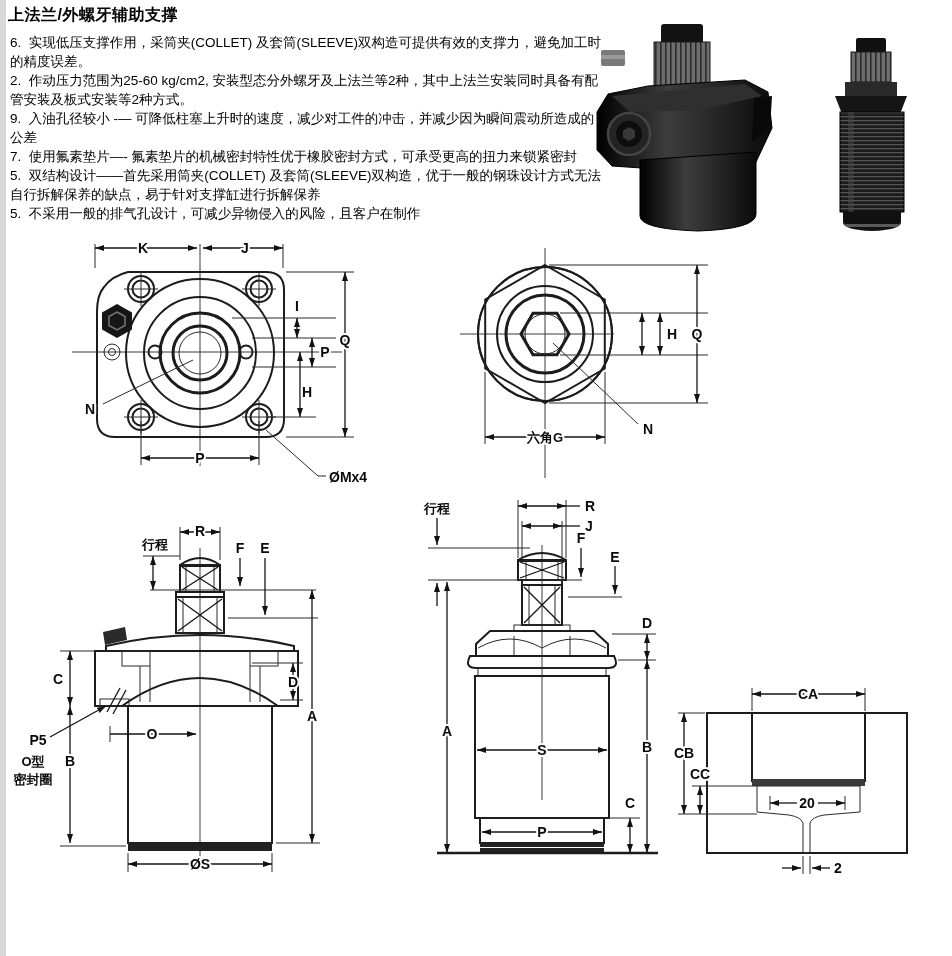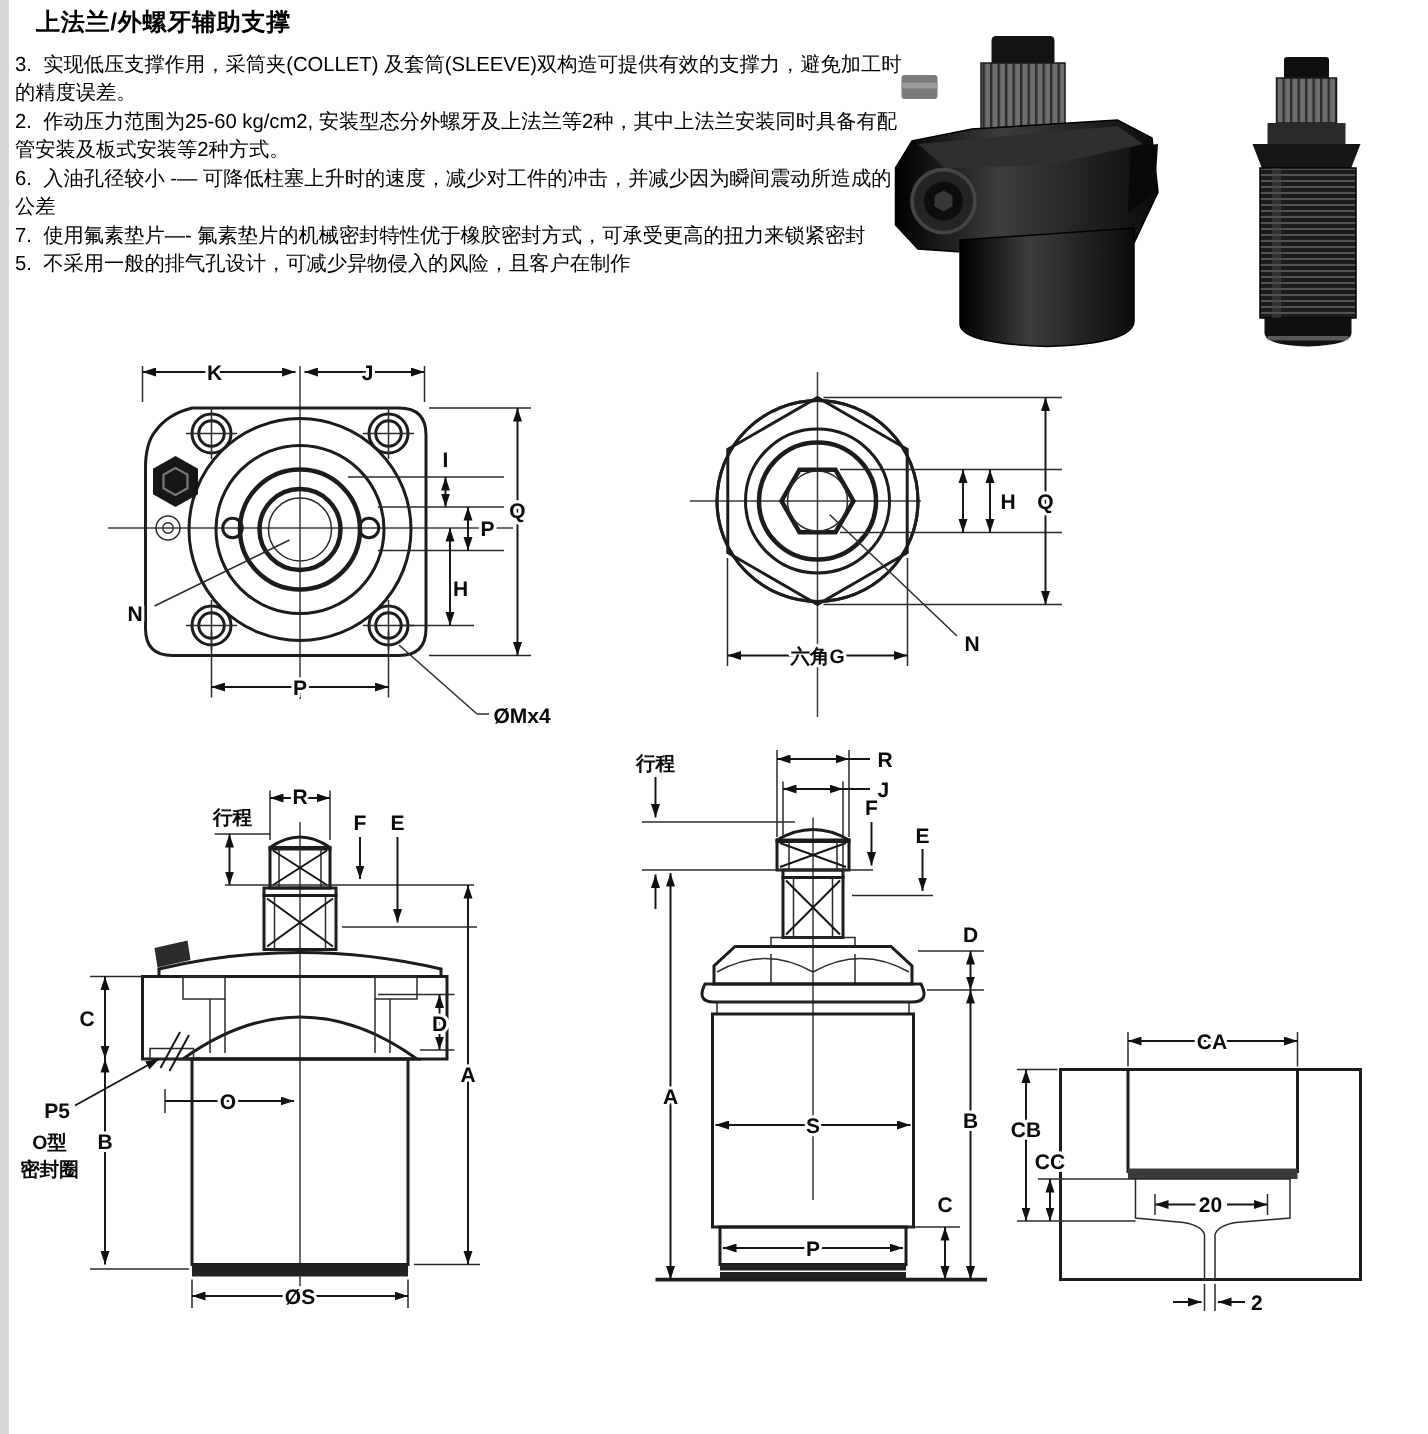--- a/index.html
+++ b/index.html
@@ -1,19 +1,19 @@
 <!DOCTYPE html>
 <html><head>
 <meta charset="utf-8">
 <style>
   html,body{margin:0;padding:0;background:#fff;}
   body{width:952px;height:956px;position:relative;overflow:hidden;
        font-family:"Liberation Sans",sans-serif;color:#000;}
   .left-strip{position:absolute;left:0;top:0;width:6px;height:956px;background:#d8d8d8;}
-  .page-title{position:absolute;left:24px;top:5px;font-size:16px;font-weight:bold;letter-spacing:.5px;}
+  .page-title{position:absolute;left:8px;top:5px;font-size:16px;font-weight:bold;letter-spacing:.5px;}
   .features{position:absolute;left:10px;top:33px;width:592px;font-size:13.5px;line-height:19px;}
   .features .feat{white-space:pre-wrap;margin:0;}
   svg text{font-family:"Liberation Sans",sans-serif;}
   .lbl{font-size:14px;font-weight:bold;fill:#0a0a0a;text-anchor:middle;
        paint-order:stroke;stroke:#ffffff;stroke-width:4px;stroke-linejoin:round;}
   .zh{font-size:13px;}
   .start{text-anchor:start;}
   .ln{stroke:#1c1c1c;stroke-width:2;fill:none;}
   .ln3{stroke:#1c1c1c;stroke-width:3;fill:none;}
   .thin{stroke:#2a2a2a;stroke-width:1;fill:none;}
@@ -21,24 +21,25 @@
   .cl{stroke:#3a3a3a;stroke-width:1;fill:none;}
 </style>
 </head>
 <body>
 
 <div class="left-strip"></div>
 
 <div class="page-title">上法兰/外螺牙辅助支撑</div>
 
 <div class="features">
-  <p class="feat">3.  实现低压支撑作用，采筒夹(COLLET) 及套筒(SLEEVE)双构造可提供有效的支撑力，避免加工时的精度误差。</p>
+  <p class="feat">6.  实现低压支撑作用，采筒夹(COLLET) 及套筒(SLEEVE)双构造可提供有效的支撑力，避免加工时的精度误差。</p>
   <p class="feat">2.  作动压力范围为25-60 kg/cm2, 安装型态分外螺牙及上法兰等2种，其中上法兰安装同时具备有配管安装及板式安装等2种方式。</p>
-  <p class="feat">6.  入油孔径较小 -— 可降低柱塞上升时的速度，减少对工件的冲击，并减少因为瞬间震动所造成的公差</p>
+  <p class="feat">9.  入油孔径较小 -— 可降低柱塞上升时的速度，减少对工件的冲击，并减少因为瞬间震动所造成的公差</p>
   <p class="feat">7.  使用氟素垫片—- 氟素垫片的机械密封特性优于橡胶密封方式，可承受更高的扭力来锁紧密封</p>
+  <p class="feat">5.  双结构设计——首先采用筒夹(COLLET) 及套筒(SLEEVE)双构造，优于一般的钢珠设计方式无法自行拆解保养的缺点，易于针对支撑缸进行拆解保养</p>
   <p class="feat">5.  不采用一般的排气孔设计，可减少异物侵入的风险，且客户在制作</p>
 </div>
 
 <svg style="position:absolute;left:580px;top:8px" width="360" height="230" viewBox="580 8 360 230" xmlns="http://www.w3.org/2000/svg">
   <defs>
     <linearGradient id="gBody" x1="0" y1="0" x2="1" y2="0">
       <stop offset="0" stop-color="#000"></stop>
         <stop offset="0.4" stop-color="#3d3d3d"></stop>
         <stop offset="1" stop-color="#0b0b0b"></stop>
     </linearGradient>

